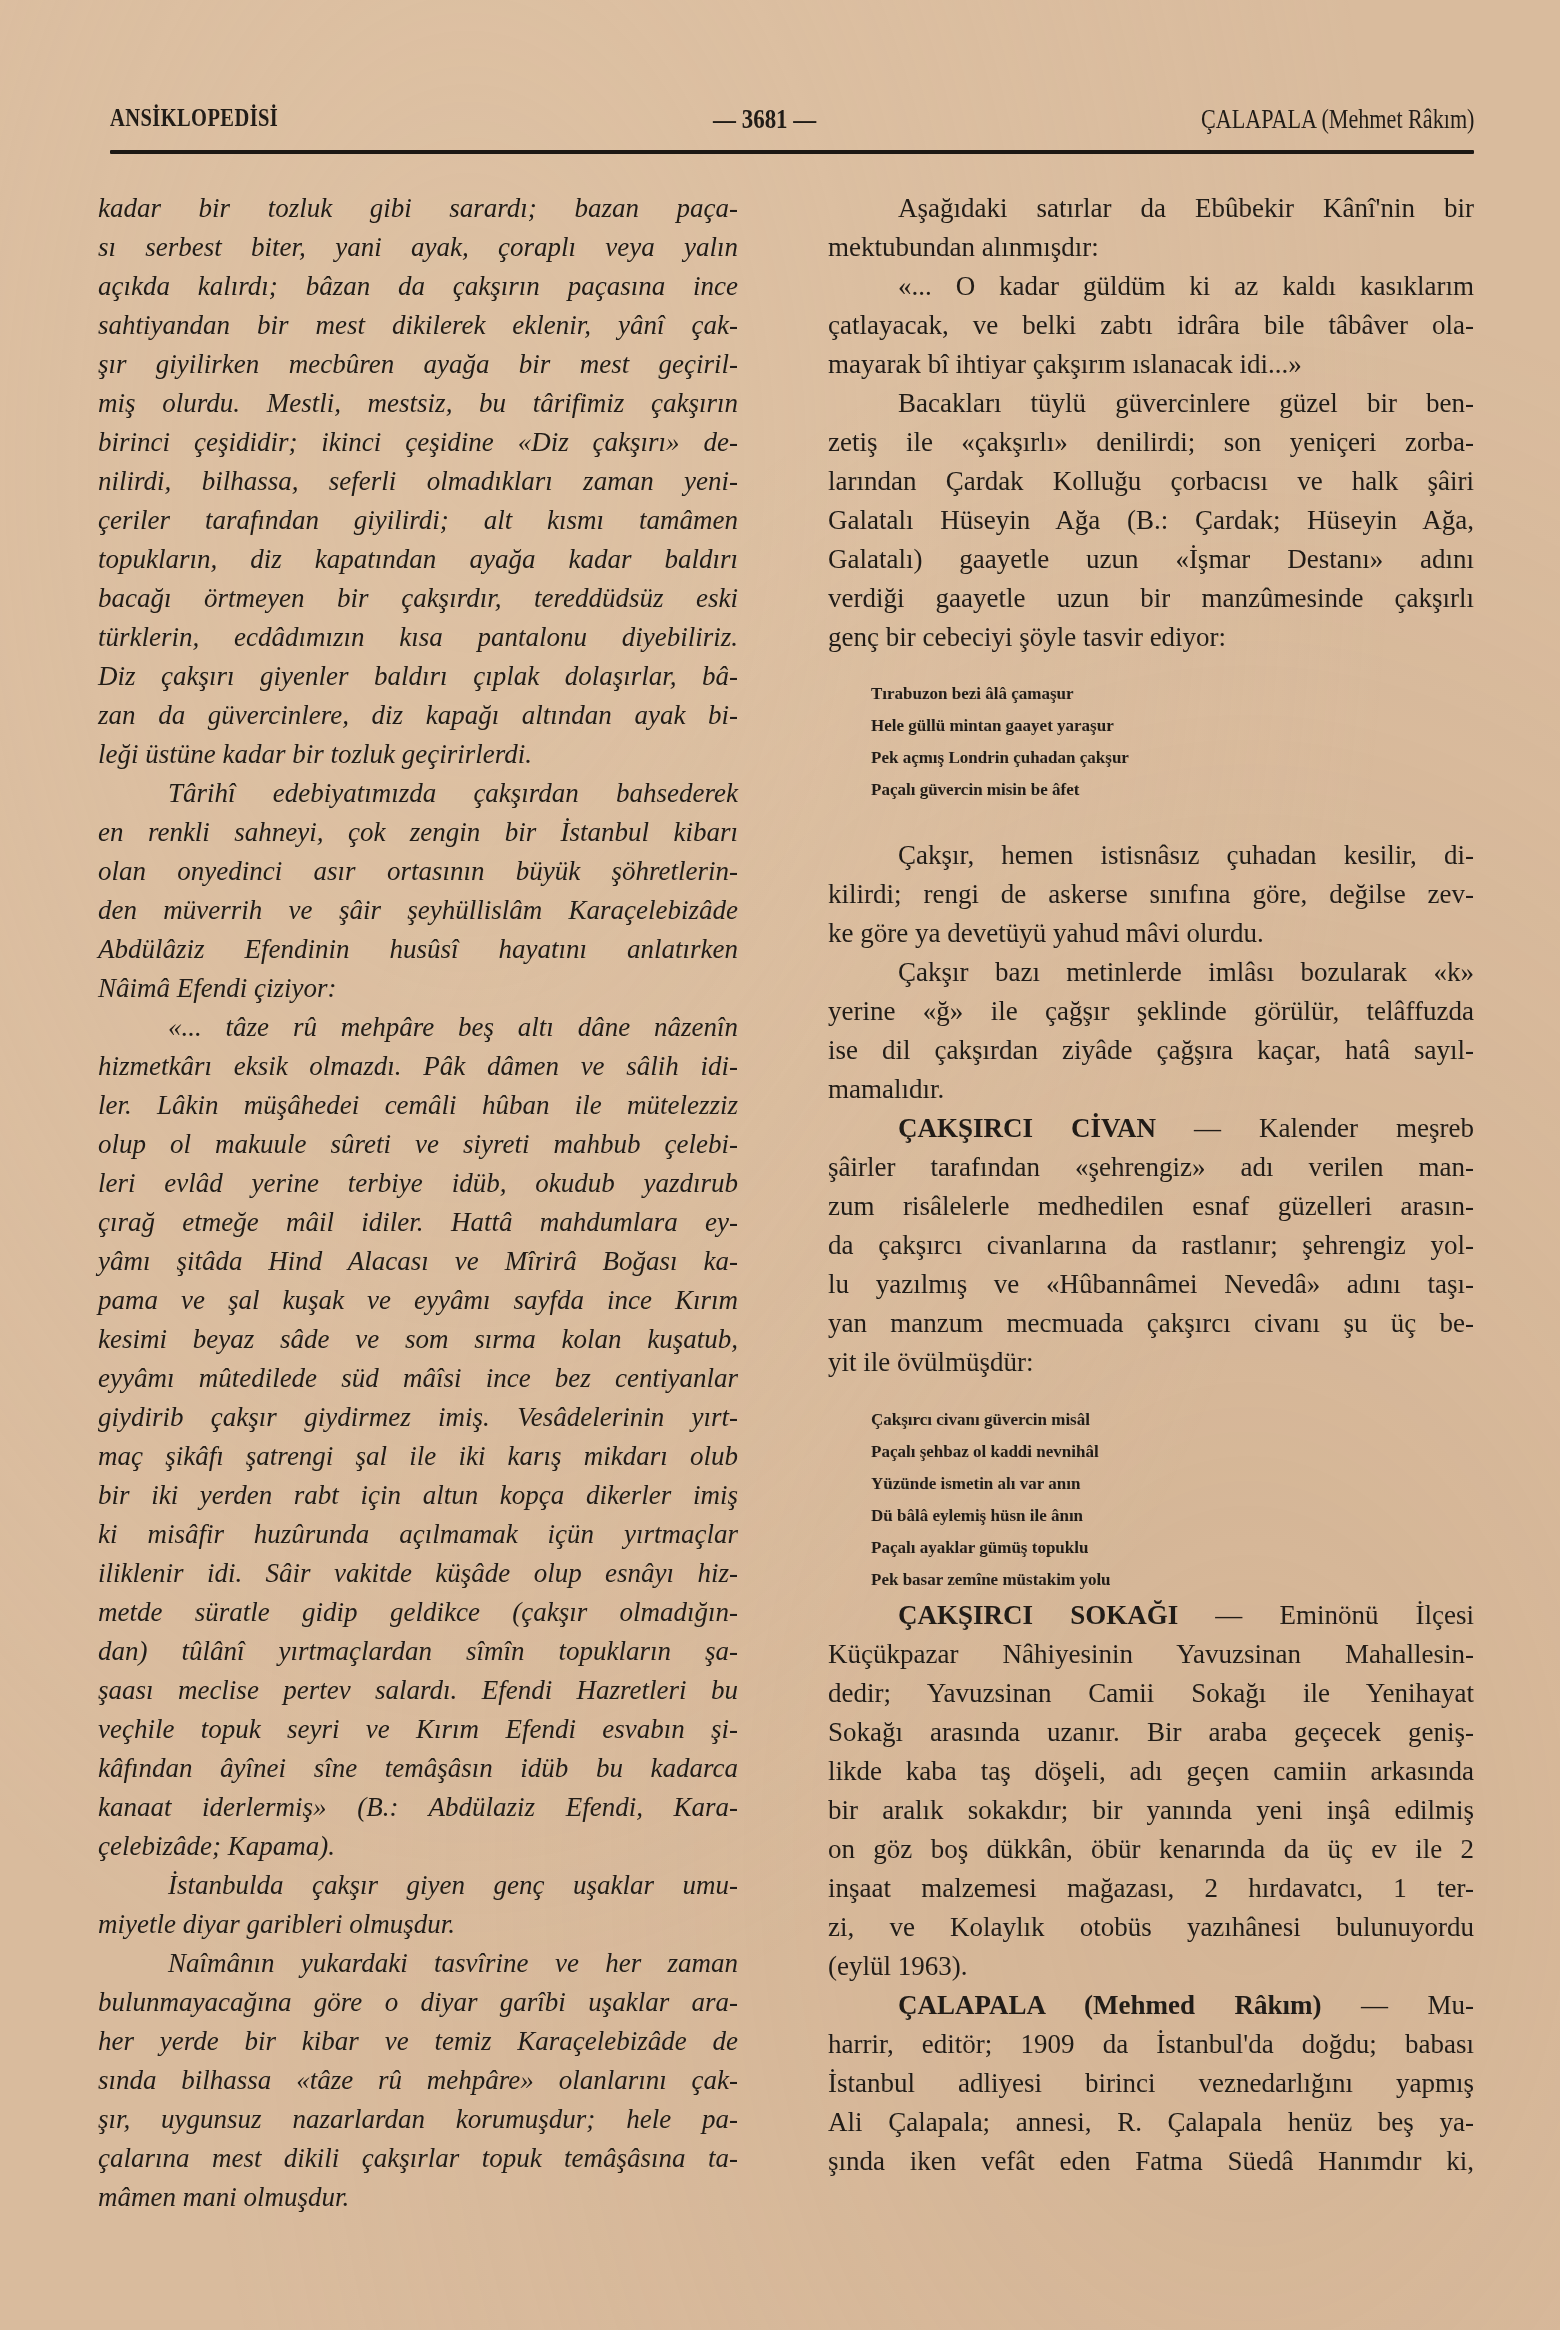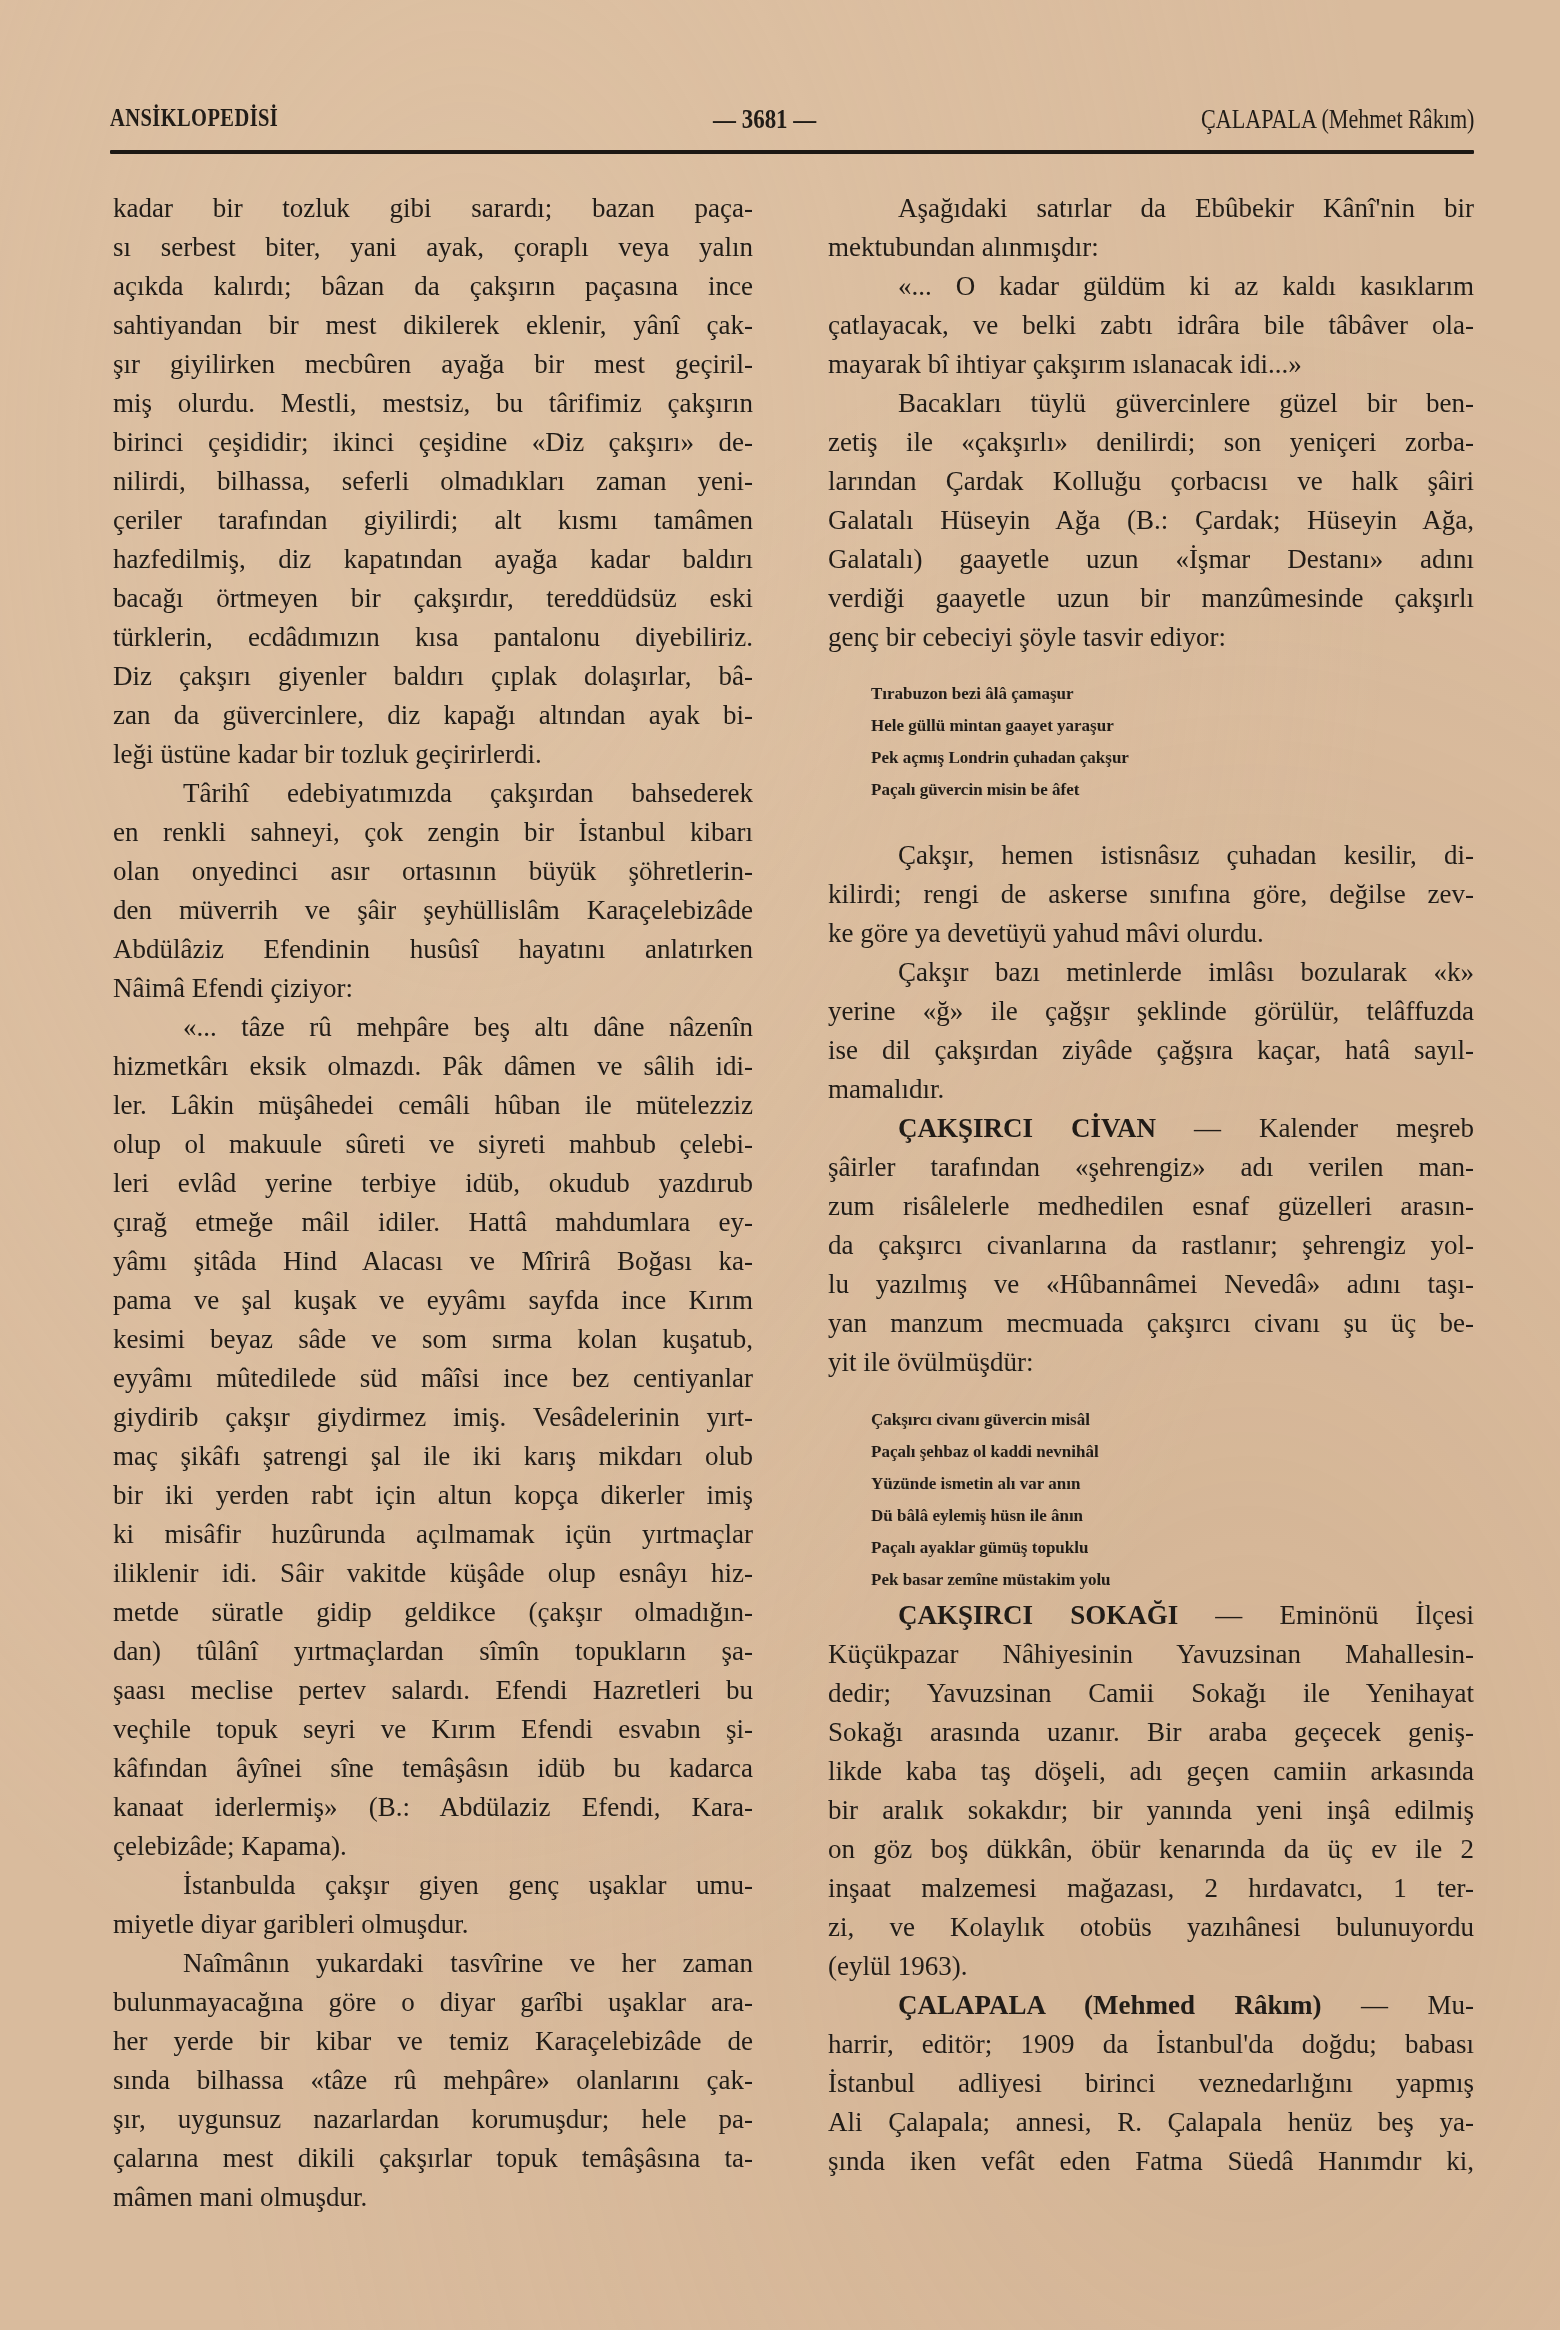--- a/index.html
+++ b/index.html
@@ -22,21 +22,21 @@
   .header .center{ position:absolute; left:603px; top:0; font-size:27px; font-weight:bold; transform: scaleX(0.85); transform-origin:left; }
   .header .right { position:absolute; right:0; top:0; font-size:27px; transform: scaleX(0.82); transform-origin: right; }
   .rule {
     position:absolute; left:110px; top:150px; width:1364px; height:4.3px;
     background:#1c1814; border-radius:1.1px;
   }
   .col {
     position:absolute; top:189px;
     font-size:27px; line-height:39px;
   }
-  .col.left  { left:113px;  width:640px; }
+  .col.left  { left:98px;  width:640px;font-style:italic; }
   .col.right { left:828px; width:646px; }
   .line {
     display:block; white-space:nowrap; text-align:justify; text-align-last:justify;
     height:39px; overflow:visible;
   }
   .line.last { text-align-last:left; }
   .line.indent { padding-left:70px; }
   .gap { height:10.7px; }
   .verse { padding-left:43px; font-weight:bold; font-size:17px; line-height:32px; }
   .verse .vline { display:block; white-space:nowrap; height:32px; }
@@ -56,21 +56,21 @@
   <div>
     <span class="line">kadar bir tozluk gibi sarardı; bazan paça-</span>
     <span class="line">sı serbest biter, yani ayak, çoraplı veya yalın</span>
     <span class="line">açıkda kalırdı; bâzan da çakşırın paçasına ince</span>
     <span class="line">sahtiyandan bir mest dikilerek eklenir, yânî çak-</span>
     <span class="line">şır giyilirken mecbûren ayağa bir mest geçiril-</span>
     <span class="line">miş olurdu. Mestli, mestsiz, bu târifimiz çakşırın</span>
     <span class="line">birinci çeşididir; ikinci çeşidine «Diz çakşırı» de-</span>
     <span class="line">nilirdi, bilhassa, seferli olmadıkları zaman yeni-</span>
     <span class="line">çeriler tarafından giyilirdi; alt kısmı tamâmen</span>
-    <span class="line">hazfedilmiş, diz kapatından ayağa kadar baldırı</span>
+    <span class="line">topukların, diz kapatından ayağa kadar baldırı</span>
     <span class="line">bacağı örtmeyen bir çakşırdır, tereddüdsüz eski</span>
     <span class="line">türklerin, ecdâdımızın kısa pantalonu diyebiliriz.</span>
     <span class="line">Diz çakşırı giyenler baldırı çıplak dolaşırlar, bâ-</span>
     <span class="line">zan da güvercinlere, diz kapağı altından ayak bi-</span>
     <span class="line last">leği üstüne kadar bir tozluk geçirirlerdi.</span>
   </div>
   <div>
     <span class="line indent">Târihî edebiyatımızda çakşırdan bahsederek</span>
     <span class="line">en renkli sahneyi, çok zengin bir İstanbul kibarı</span>
     <span class="line">olan onyedinci asır ortasının büyük şöhretlerin-</span>

